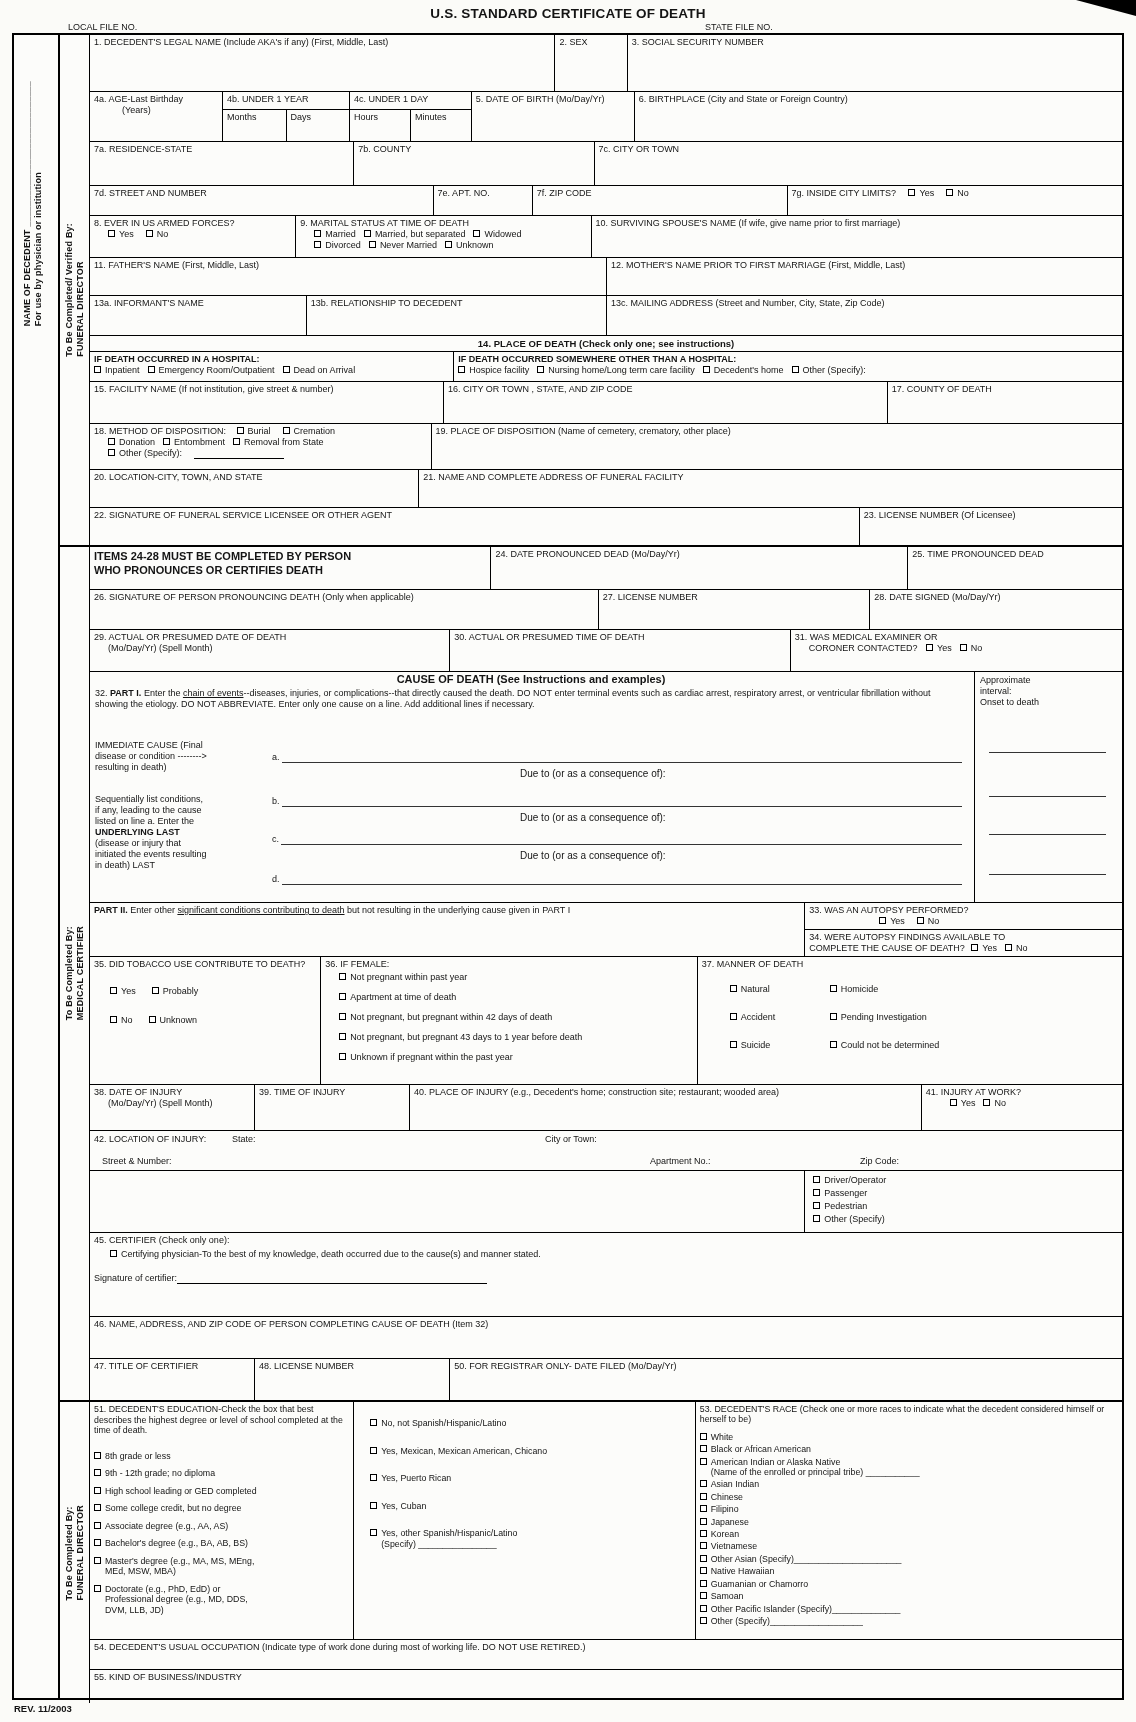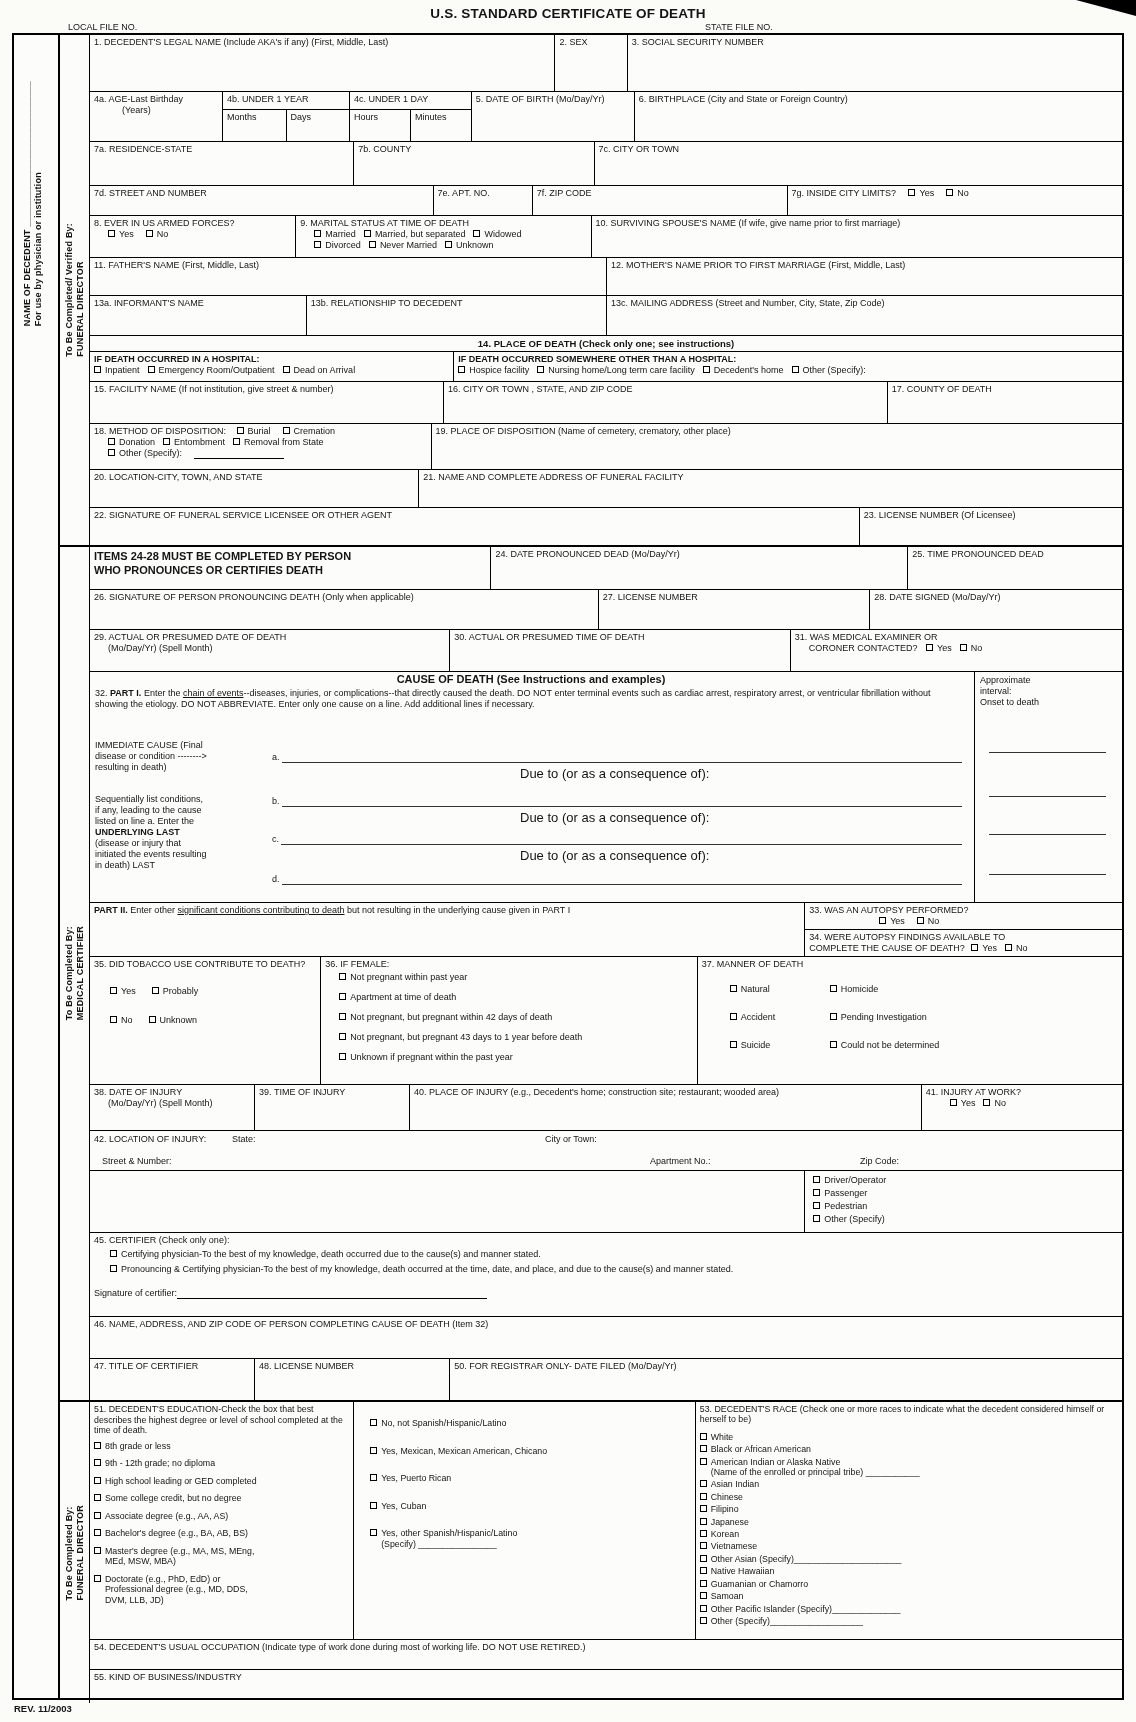--- a/index.html
+++ b/index.html
@@ -44,21 +44,21 @@
   .items-note{font-weight:bold;font-size:11px;line-height:14px}
   
   .cod{position:relative;height:230px;font-size:9px}
   .cod-title{position:absolute;left:0;right:150px;top:2px;text-align:center;font-weight:bold;font-size:11px}
   .cod-intro{position:absolute;left:5px;right:160px;top:16px;line-height:11px}
   .cod-immediate{position:absolute;left:5px;top:68px;width:172px;line-height:11px}
   .cod-seq{position:absolute;left:5px;top:122px;width:172px;line-height:11px}
   .cline{position:absolute;left:182px;right:160px;display:flex;align-items:flex-end}
   .cletter{font-size:9px;margin-right:2px}
   .cl-rule{flex:1;border-bottom:1.2px solid #333;height:10px}
-  .due{position:absolute;left:430px;font-size:13px}
+  .due{position:absolute;left:430px;font-size:10px}
   .int-col{position:absolute;top:0;right:0;bottom:0;width:148px;border-left:1px solid #000}
   .int-head{position:absolute;top:3px;left:5px;line-height:11px}
   .int-line{position:absolute;left:14px;right:16px;border-bottom:1.2px solid #333}
   .footer-rev{position:absolute;left:14px;top:1703px;font-size:9.5px;font-weight:bold}
 </style>
 </head>
 <body>
 
 <div class="page">
   <div class="corner-artifact"></div>
@@ -530,24 +530,20 @@
           </div>
 
           <div class="row" style="min-height:84px">
             <div class="cell" style="width:100%">
               <span>45. CERTIFIER (Check only one):</span>
               <div class="opts-stack g4" style="margin:3px 0 0 16px">
                   <span class="opt">
                     <span class="cb"></span>
                     <span class="opt-label">Certifying physician-To the best of my knowledge, death occurred due to the cause(s) and manner stated.</span>
                   </span>
-                  <span class="opt">
-                    <span class="cb"></span>
-                    <span class="opt-label">Pronouncing &amp; Certifying physician-To the best of my knowledge, death occurred at the time, date, and place, and due to the cause(s) and manner stated.</span>
-                  </span>
                 </div>
               <div style="margin-top:13px">
                 <span>Signature of certifier:</span><span class="blank" style="width:310px"></span>
               </div>
             </div>
           </div>
 
           <div class="row" style="min-height:42px">
             <div class="cell" style="width:100%"><span>46.  NAME, ADDRESS, AND ZIP CODE OF PERSON COMPLETING CAUSE OF DEATH (Item 32)</span></div>
           </div>
@@ -566,21 +562,21 @@
           <div class="vtext">
             <div>To Be Completed By:</div>
             <div>FUNERAL DIRECTOR</div>
           </div>
         </div>
         <div class="sec-content">
 
           <div class="row" style="min-height:237px">
             <div class="cell" style="width:25.5%;font-size:8.8px;line-height:10.5px">
               <span>51.  DECEDENT'S EDUCATION-Check the box that best describes the highest degree or level of school completed at the time of death.</span>
-              <div class="opts-stack g7" style="margin-top:5px">
+              <div class="opts-stack g7" style="margin-top:15px">
                   <span class="opt">
                     <span class="cb"></span>
                     <span class="opt-label">8th grade or less</span>
                   </span>
                   <span class="opt">
                     <span class="cb"></span>
                     <span class="opt-label">9th - 12th grade; no diploma</span>
                   </span>
                   <span class="opt">
                     <span class="cb"></span>

